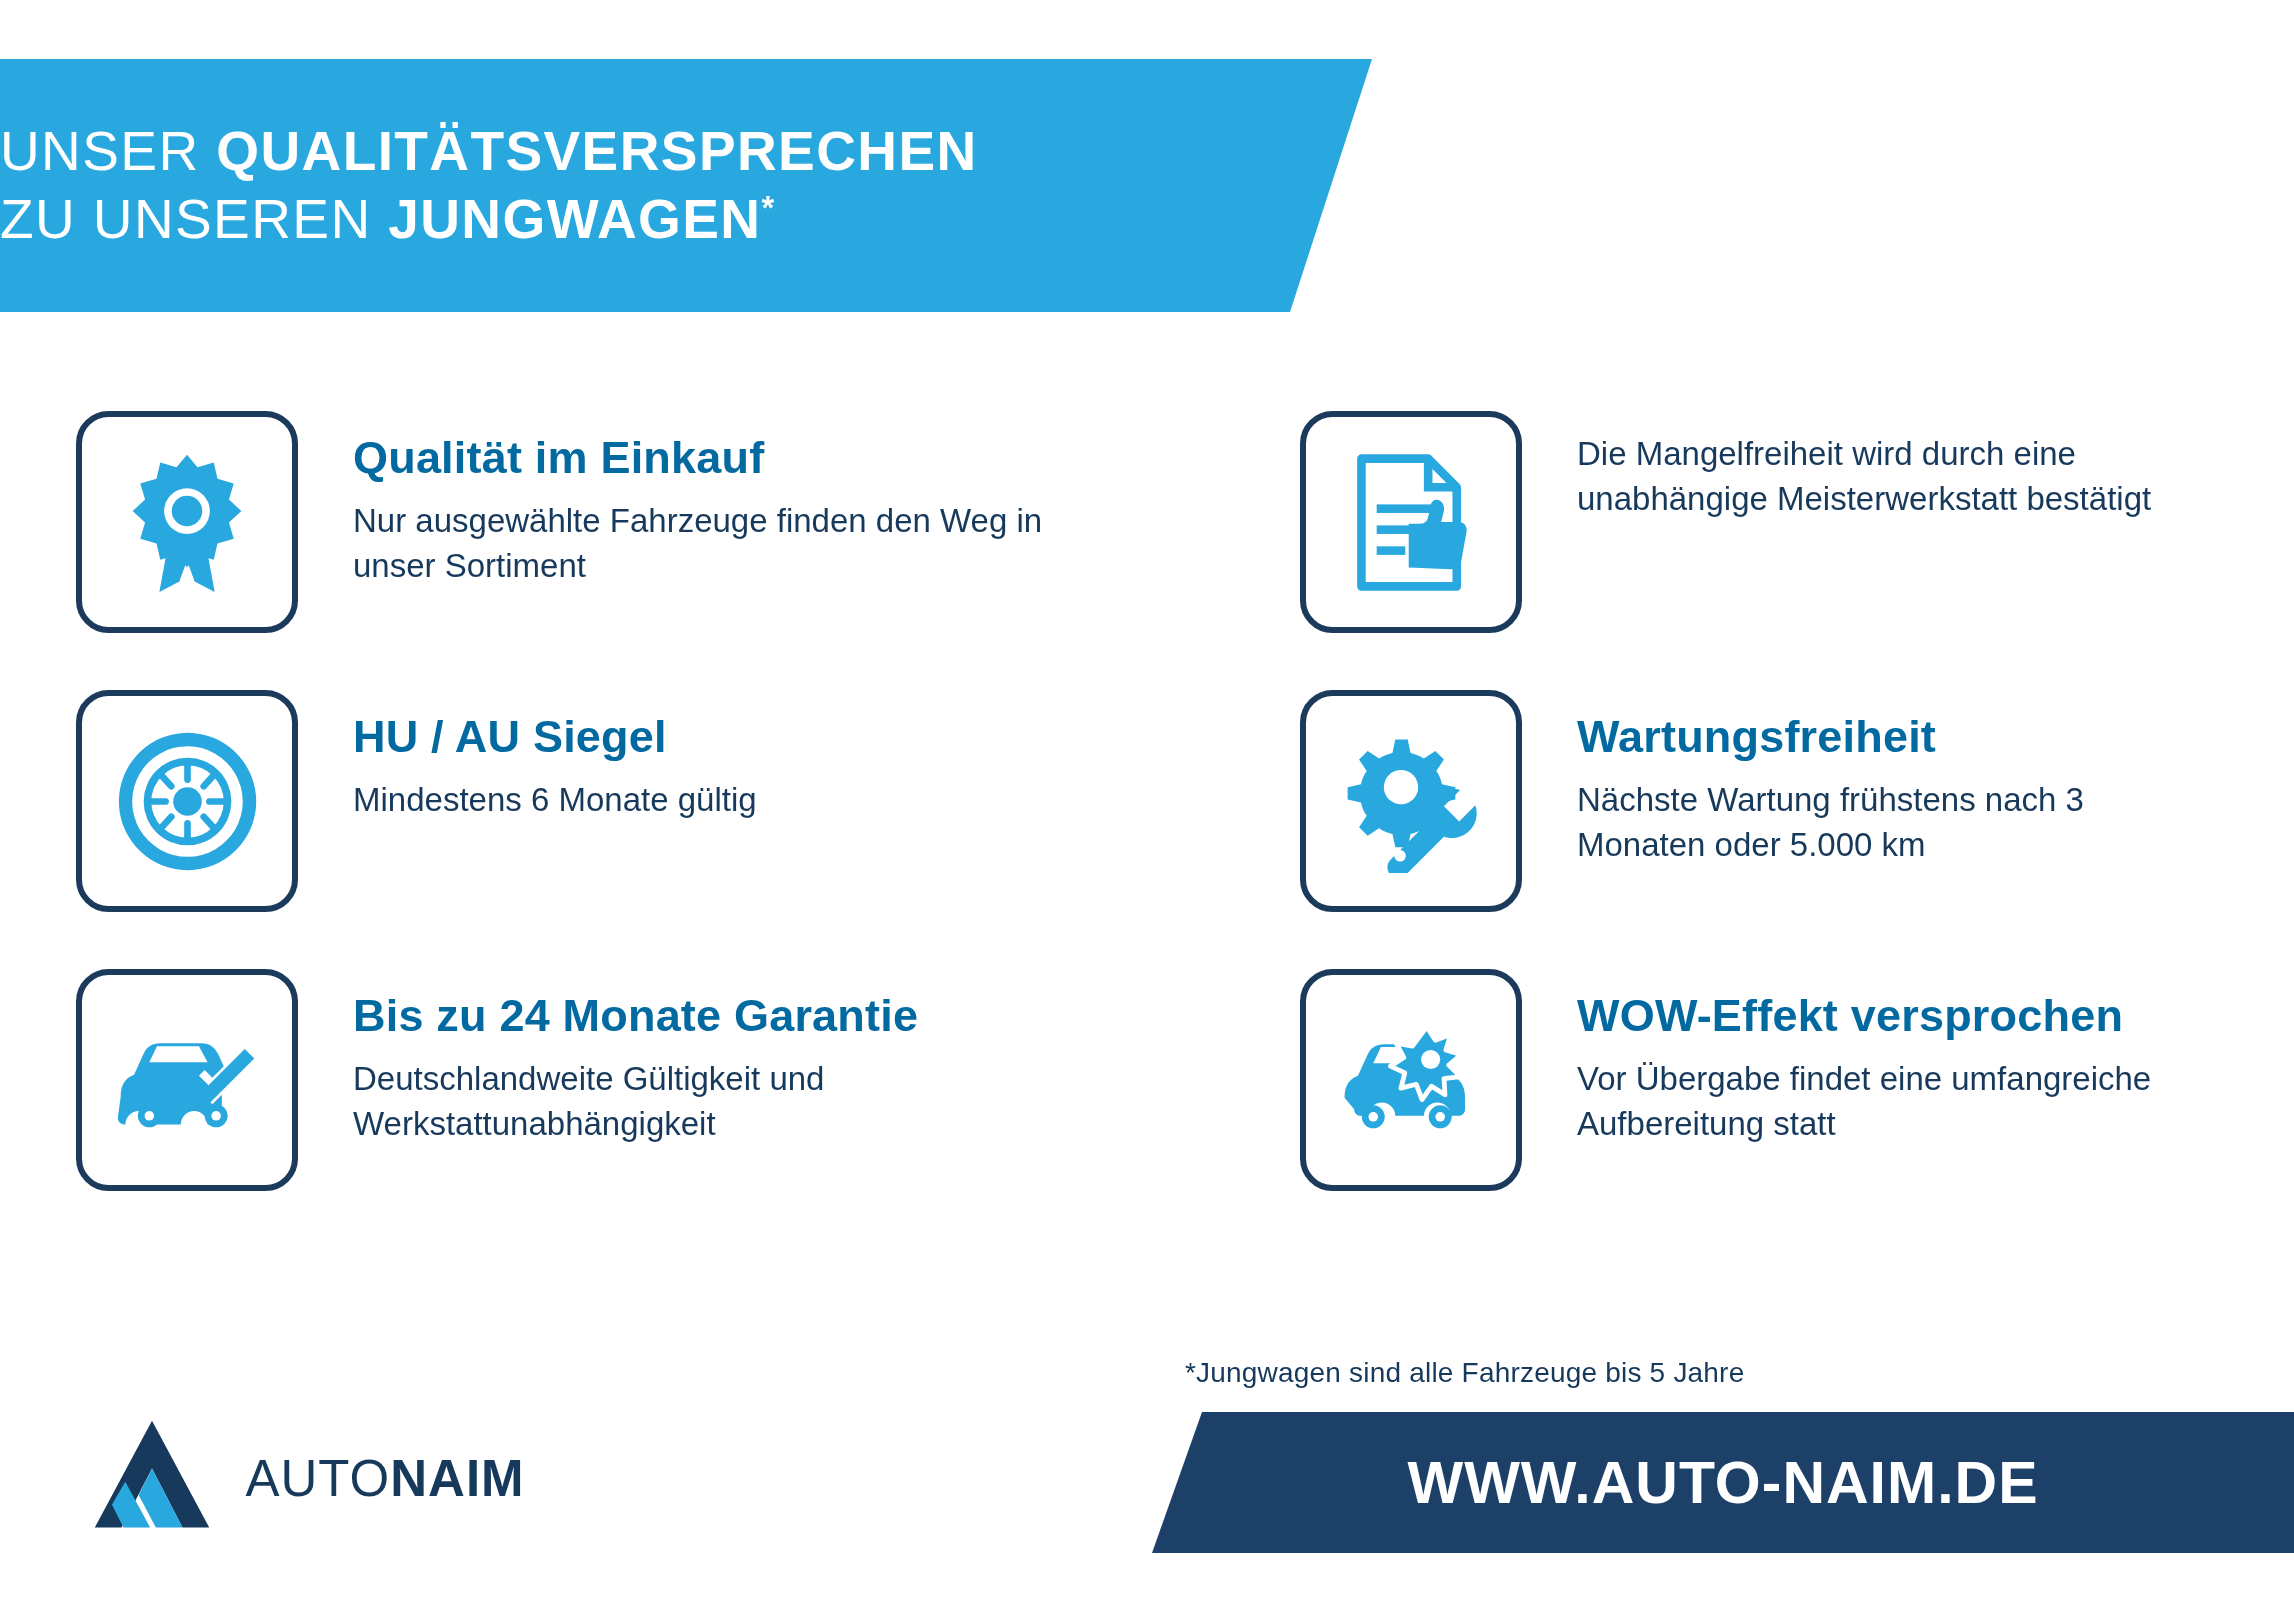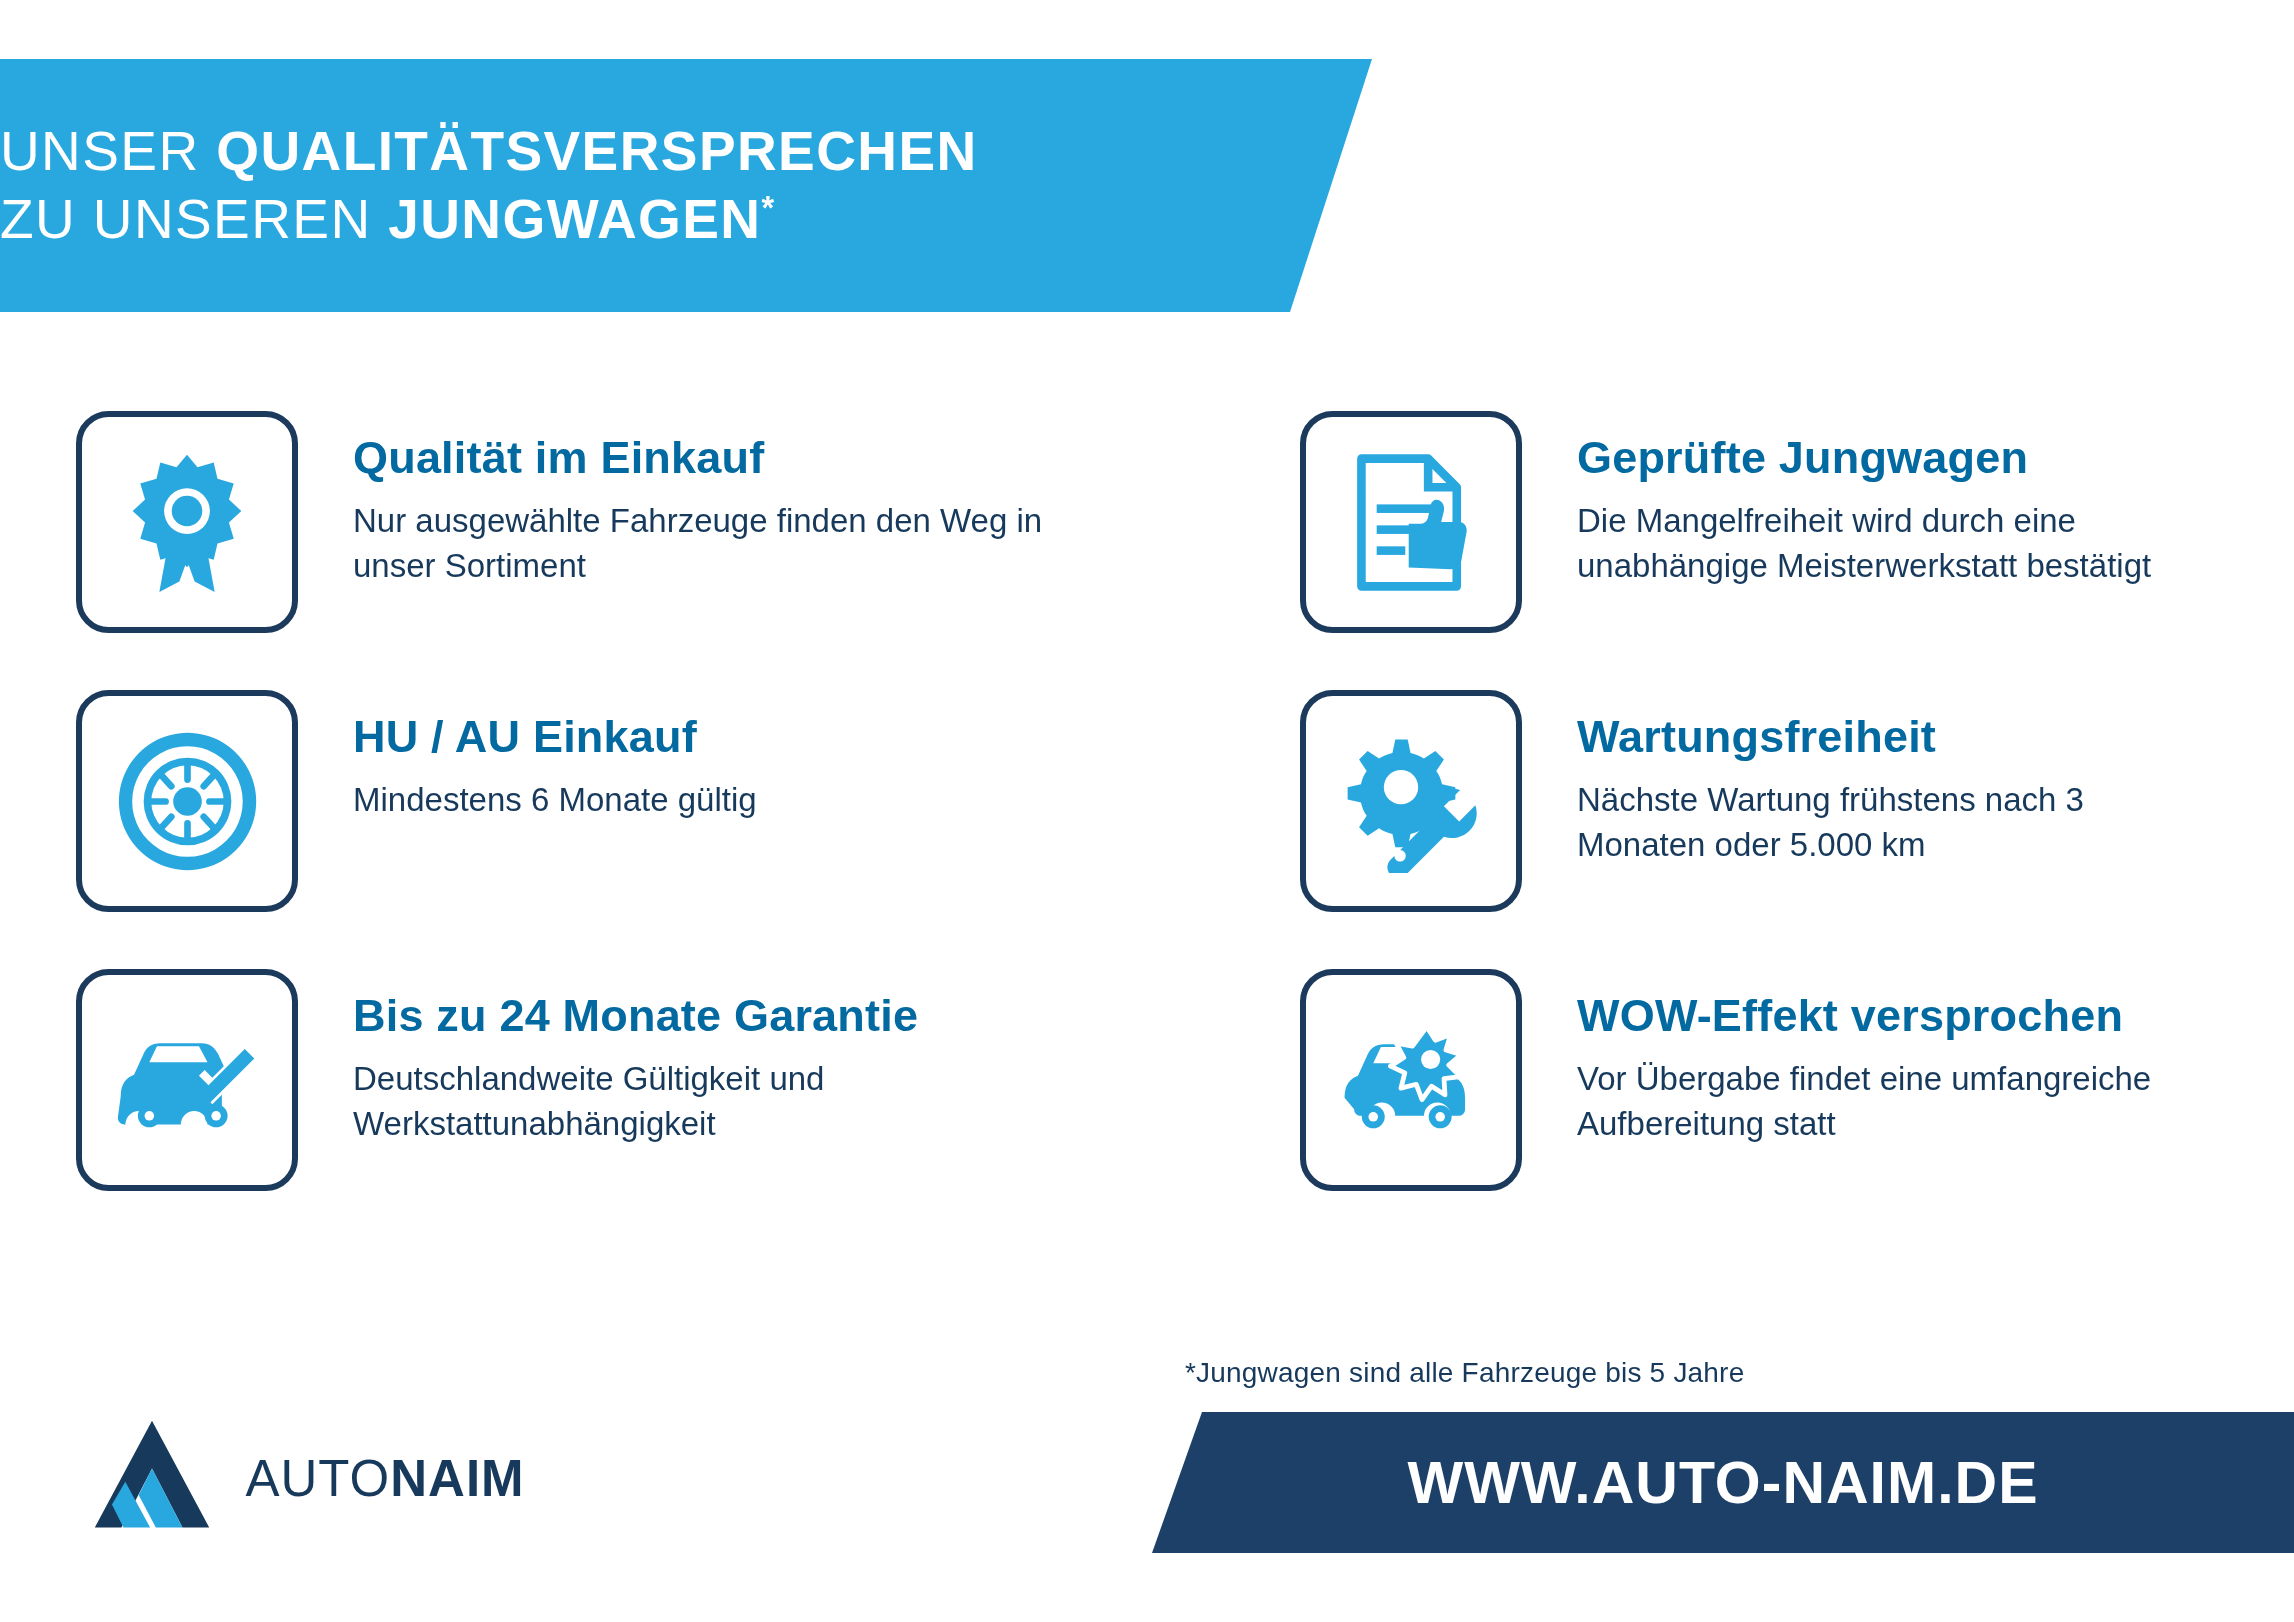--- a/index.html
+++ b/index.html
@@ -191,21 +191,20 @@
           <g fill="#29a8e0">
             <rect x="34" y="56" width="58" height="9"></rect>
             <rect x="34" y="78" width="42" height="9"></rect>
             <rect x="34" y="100" width="30" height="9"></rect>
             <path d="M80 146 V96 h14 c4 0 7-3 8-7 l3-14 c1-6 7-8 11-5 4 3 5 7 4 12 l-3 12 h20 c6 0 10 5 9 11 l-6 33 c-1 6-6 10-12 10 Z" transform="translate(-6,-12) scale(0.92)"></path>
           </g>
         </svg>
       </span>
     </div>
     <div class="feature-text">
-      <h2 class="feature-title">Geprüfte Jungwagen</h2>
       <p class="feature-desc">Die Mangelfreiheit wird durch eine unabhängige Meisterwerkstatt bestätigt</p>
     </div>
   </div>
 
   <div class="feature">
     <div class="icon-box">
       <span>
         <svg width="143" height="143" viewBox="0 0 150 150">
           <g fill="#29a8e0">
             <path d="M75 3 a72 72 0 1 0 0.1 0 Z M75 17 a58 58 0 1 1 -0.1 0 Z"></path>
@@ -220,21 +219,21 @@
               <line x1="48" y1="102" x2="58" y2="91"></line>
               <line x1="37" y1="75" x2="52" y2="75"></line>
               <line x1="48" y1="48" x2="58" y2="59"></line>
             </g>
             <circle cx="75" cy="75" r="15" fill="#29a8e0"></circle>
           </g>
         </svg>
       </span>
     </div>
     <div class="feature-text">
-      <h2 class="feature-title">HU / AU Einkauf</h2>
+      <h2 class="feature-title">HU / AU Siegel</h2>
       <p class="feature-desc">Mindestens 6 Monate gültig</p>
     </div>
   </div>
 
   <div class="feature col-right">
     <div class="icon-box">
       <span>
         <svg width="143" height="143" viewBox="0 0 150 150">
           <g fill="#29a8e0">
             <path d="M58 10 l13 0 3 14 c5 1 10 3 14 6 l12-8 9 9 -8 12 c3 4 5 9 6 14 l14 3 0 13 -14 3 c-1 5-3 10-6 14 l8 12 -9 9 -12-8 c-4 3-9 5-14 6 l-3 14 -13 0 -3-14 c-5-1-10-3-14-6 l-12 8 -9-9 8-12 c-3-4-5-9-6-14 l-14-3 0-13 14-3 c1-5 3-10 6-14 l-8-12 9-9 12 8 c4-3 9-5 14-6 Z"></path>

